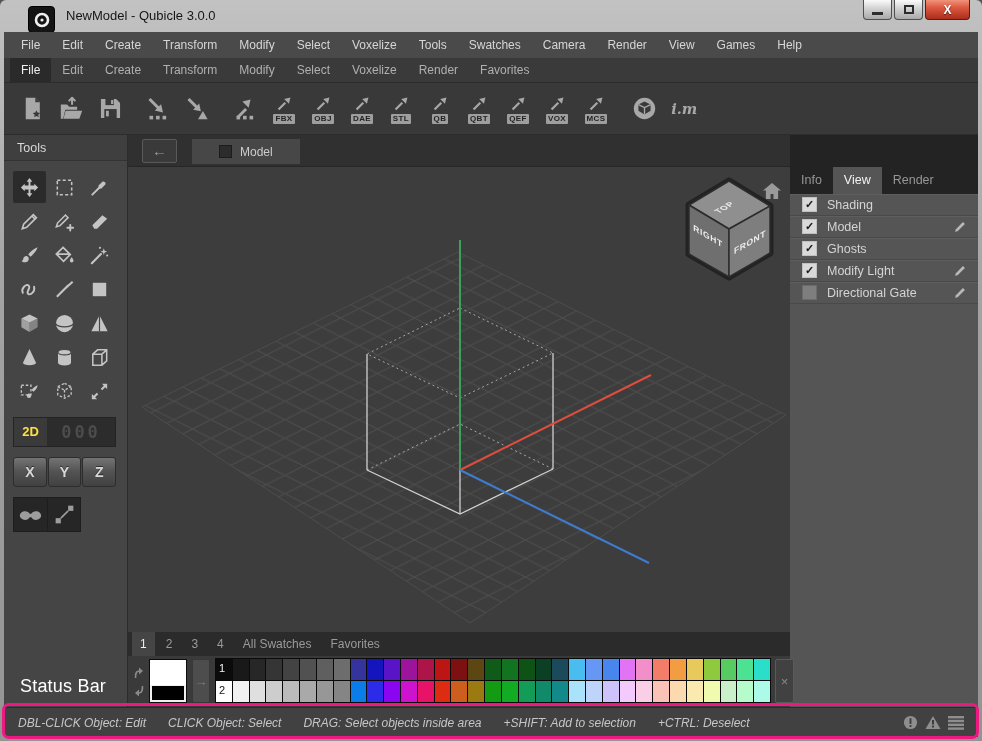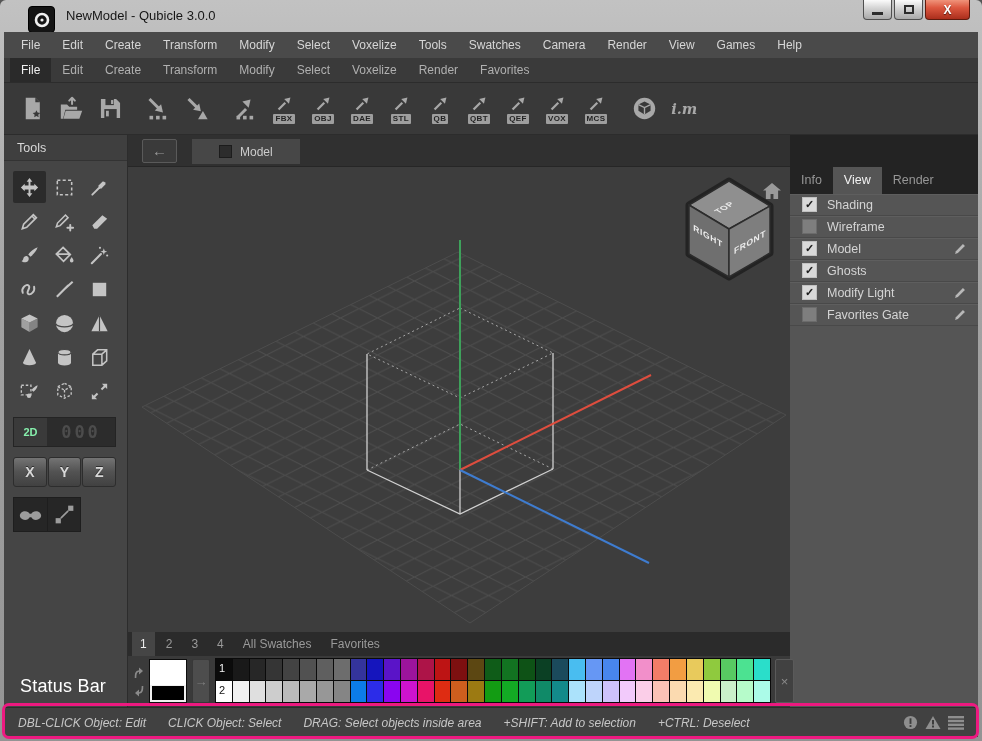--- a/index.html
+++ b/index.html
@@ -31,21 +31,21 @@
   .tbi.sm { width:19px; height:19px; margin-bottom:1px; }
   .chip { background:#9e9e9e; color:#232323; font-size:8px; font-weight:bold; padding:0 2px; border-radius:1px; line-height:10px; letter-spacing:.4px; }
 
   .tools { position:absolute; left:0; top:103px; width:124px; bottom:30px; background:#454545; color:#c4c4c4; border-right:1px solid #2c2c2c; }
   .tools-h { height:26px; line-height:26px; padding-left:13px; font-size:12.5px; color:#d8d8d8; background:#3f3f3f; border-bottom:1px solid #333; }
   .tgrid { position:absolute; left:9px; top:36px; display:grid; grid-template-columns:repeat(3,33px); gap:2px; }
   .tcell { width:33px; height:32px; display:flex; align-items:center; justify-content:center; border-radius:2px; }
   .tcell.sel { background:#2b2b2b; }
   .tcell svg { width:23px; height:23px; }
   .t2d { position:absolute; left:9px; top:282px; width:103px; height:30px; background:#2c2c2c; border:1px solid #242424; display:flex; }
-  .btn2d { width:33px; text-align:center; line-height:28px; color:#86efac; font-size:11px; font-weight:bold; background:#3a3a3a; }
+  .btn2d { width:33px; text-align:center; line-height:28px; color:#fde047; font-size:13px; font-weight:bold; background:#3a3a3a; }
   .counter { flex:1; text-align:center; line-height:28px; color:#4c4c4c; font-family:"DejaVu Sans Mono", monospace; font-size:17px; font-weight:bold; letter-spacing:3px; }
   .axisrow { position:absolute; left:9px; top:322px; width:103px; height:30px; display:flex; gap:1px; }
   .abtn { flex:1; background:linear-gradient(#747474,#535353 48%,#414141); border:1px solid #2d2d2d; color:#d8d8d8; font-weight:bold; font-size:14px; text-align:center; line-height:28px; border-radius:3px; text-shadow:0 -1px 0 rgba(0,0,0,.5); }
   .maskrow { position:absolute; left:9px; top:362px; height:35px; display:flex; background:#262626; border:1px solid #1e1e1e; }
   .mbtn { width:33px; height:33px; display:flex; align-items:center; justify-content:center; color:#9c9c9c; }
   .mbtn + .mbtn { border-left:1px solid #1e1e1e; }
   .mbtn svg { width:25px; height:25px; }
 
   .vph { position:absolute; left:124px; top:103px; width:662px; height:32px; background:#303030; border-bottom:1px solid #262626; }
   .backb { position:absolute; left:14px; top:4px; width:35px; height:24px; background:#3a3a3a; border:1px solid #5a5a5a; border-radius:2px; color:#9a9a9a; text-align:center; line-height:22px; font-size:15px; }
@@ -477,44 +477,40 @@
           <div class="rtab">Info</div>
           <div class="rtab active">View</div>
           <div class="rtab">Render</div>
         </div>
       <div>
           <div class="vrow">
             <span class="cb on">✓</span>
             <span class="vlabel">Shading</span>
           </div>
           <div class="vrow">
-            <span class="cb"></span>
-            <span class="vlabel">Wireframe</span>
-          </div>
-          <div class="vrow">
             <span class="cb on">✓</span>
             <span class="vlabel">Model</span>
             <svg viewBox="0 0 16 16" class="vedit">
               <path d="M2.2 13.8l.9-3L10.6 3.3l2.1 2.1-7.5 7.5Z" fill="currentColor"></path>
             </svg>
           </div>
           <div class="vrow">
             <span class="cb on">✓</span>
             <span class="vlabel">Ghosts</span>
           </div>
           <div class="vrow">
             <span class="cb on">✓</span>
             <span class="vlabel">Modify Light</span>
             <svg viewBox="0 0 16 16" class="vedit">
               <path d="M2.2 13.8l.9-3L10.6 3.3l2.1 2.1-7.5 7.5Z" fill="currentColor"></path>
             </svg>
           </div>
           <div class="vrow">
             <span class="cb"></span>
-            <span class="vlabel">Favorites Gate</span>
+            <span class="vlabel">Directional Gate</span>
             <svg viewBox="0 0 16 16" class="vedit">
               <path d="M2.2 13.8l.9-3L10.6 3.3l2.1 2.1-7.5 7.5Z" fill="currentColor"></path>
             </svg>
           </div>
         </div>
     </div>
 
     <div class="swatches">
       <div class="stabs">
           <div class="stab active">1</div>

